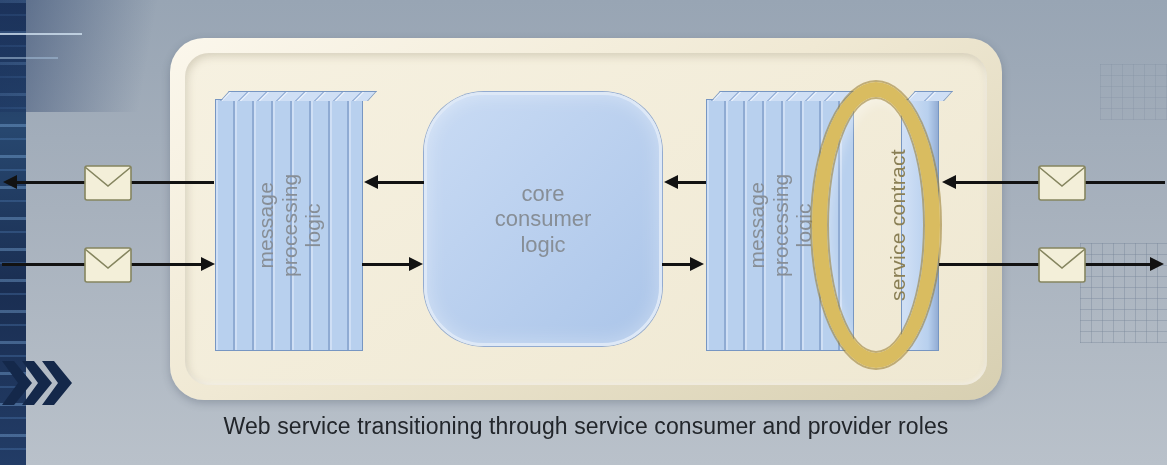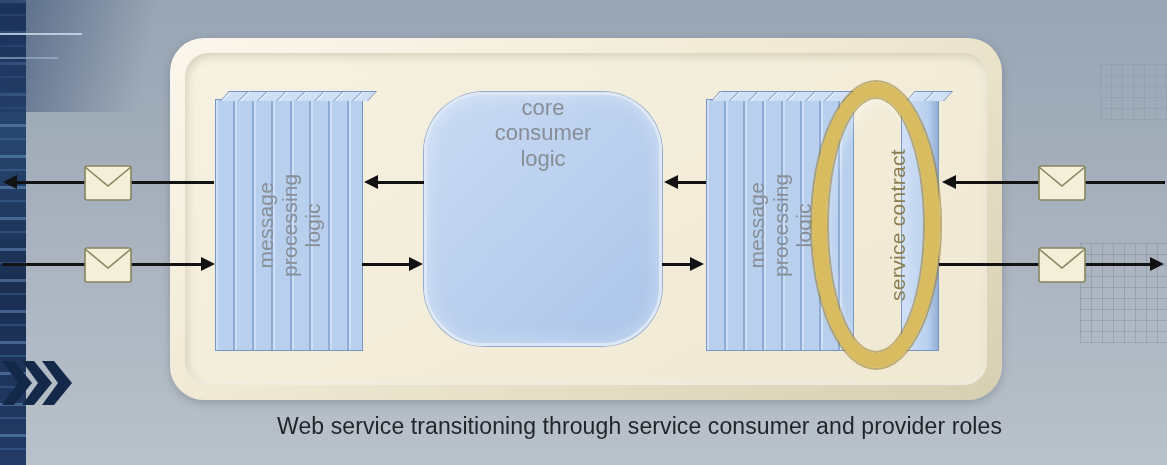--- a/index.html
+++ b/index.html
@@ -55,21 +55,21 @@
 
   .vlabel { transform:rotate(-90deg); text-align:center; white-space:nowrap;
     color:#878e96; font-size:21px; line-height:1.12; letter-spacing:.2px; }
 
   
   .core { position:absolute; left:424px; top:92px; width:238px; height:254px; z-index:4;
     border-radius:60px;
     background:linear-gradient(135deg,#c9dbf4,#abc5e9);
     border:3px solid #dde8f7;
     box-shadow:0 0 0 1px #93abd0, inset 0 0 20px rgba(255,255,255,.35);
-    display:flex; justify-content:center; }
+    display:flex; align-items:center; justify-content:center; }
   .core-label { text-align:center; color:#878e96; font-size:22px; line-height:1.15; }
 
   
   .ring { position:absolute; left:812px; top:82px; width:128px; height:286px; z-index:5;
     border-radius:50%; border:15px solid #d9bc60;
     box-shadow:0 0 0 2px rgba(150,120,40,.55), inset 0 0 0 2px rgba(150,120,40,.55),
       inset 5px 7px 10px rgba(255,255,255,.3); }
   .sc-label { position:absolute; left:858px; top:99px; width:80px; height:252px; z-index:6;
     display:flex; align-items:center; justify-content:center; }
   .sc-label span { transform:rotate(-90deg); white-space:nowrap;
@@ -92,21 +92,21 @@
 
   
   .envelope { position:absolute; width:48px; height:36px; z-index:8; }
   .env-1 { left:84px;   top:165px; }
   .env-2 { left:84px;   top:247px; }
   .env-3 { left:1038px; top:165px; }
   .env-4 { left:1038px; top:247px; }
 
   
   .caption { position:absolute; left:170px; top:413px; width:832px; z-index:3;
-    text-align:right; color:#22262b; font-size:23px; letter-spacing:.1px; }
+    text-align:center; color:#22262b; font-size:23px; letter-spacing:.1px; }
 </style>
 </head>
 <body>
 
 <div class="stage">
 
   <div class="left-strip"></div>
   <div class="topleft-haze"></div>
   <div class="hline-1"></div>
   <div class="hline-2"></div>

